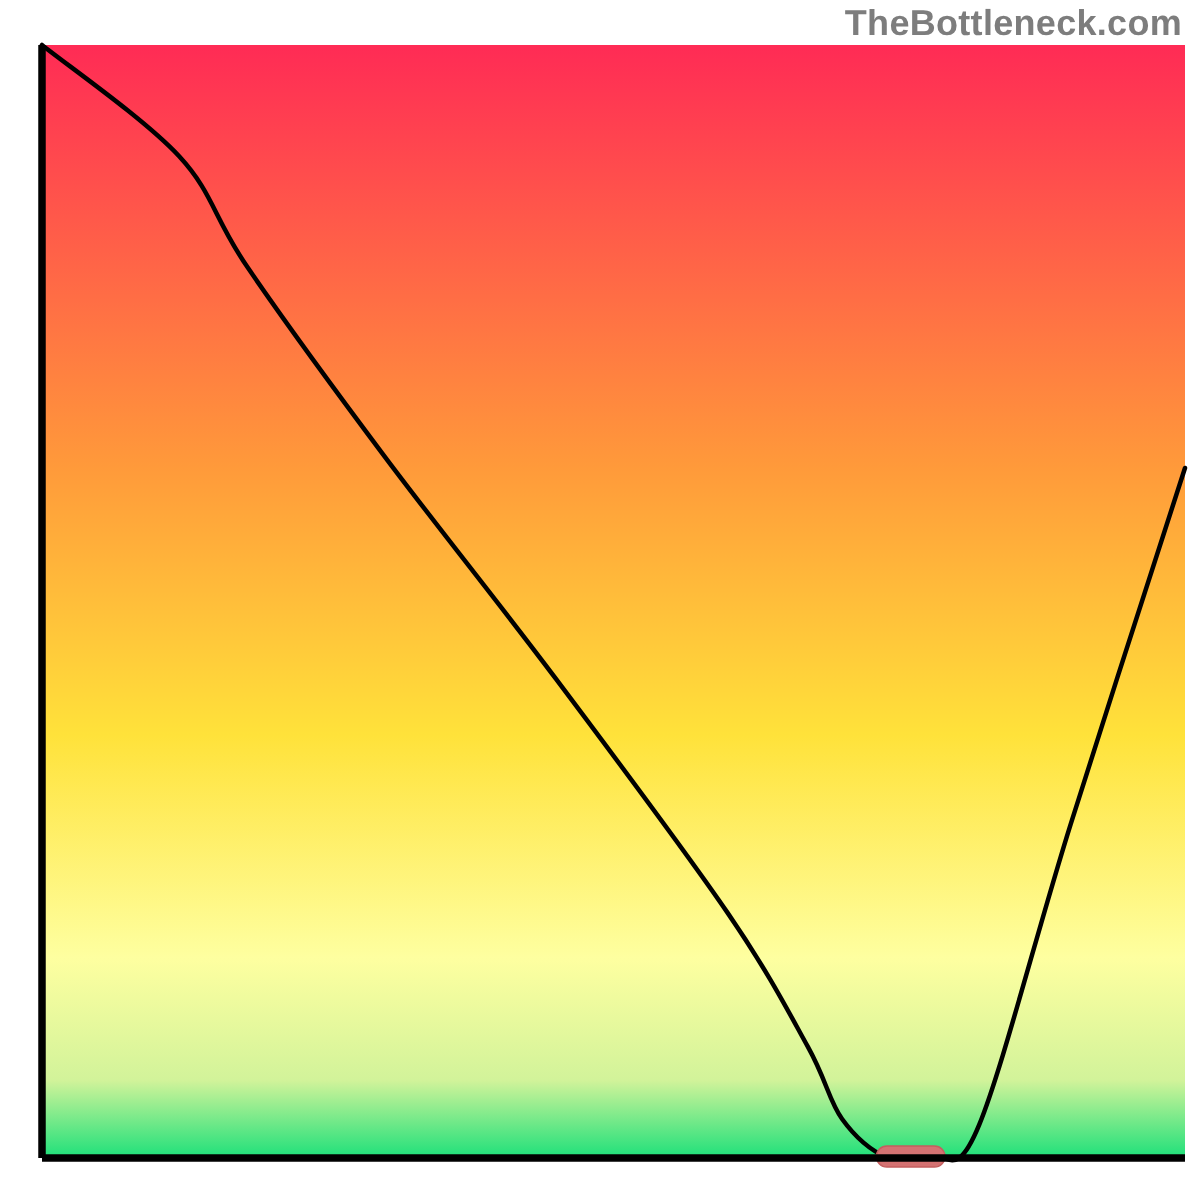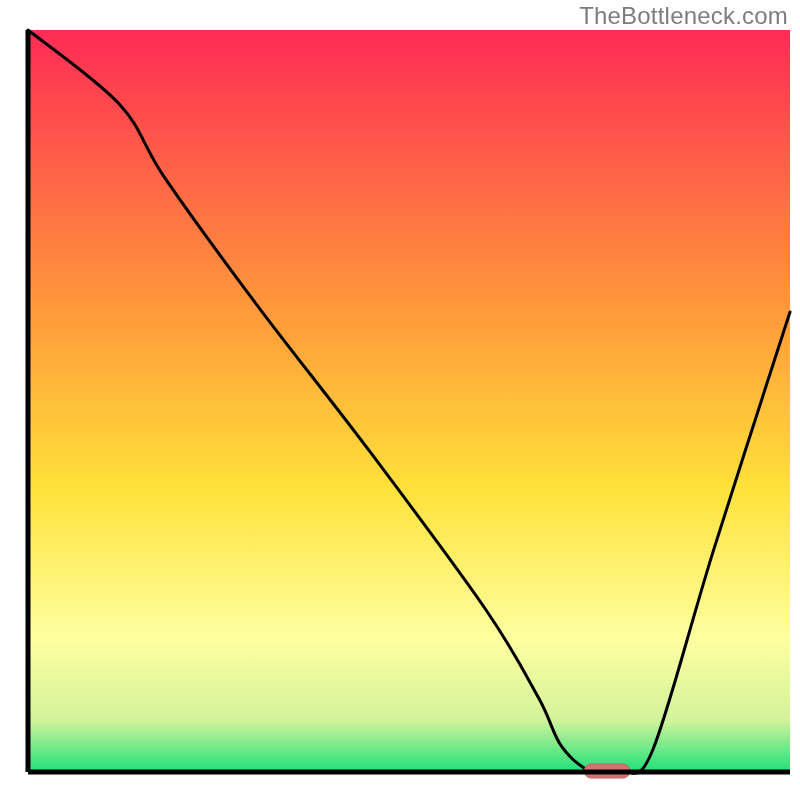--- a/index.html
+++ b/index.html
@@ -13,21 +13,21 @@
   .wrap {
     position: relative;
     width: 800px;
     height: 800px;
   }
   .watermark {
     position: absolute;
     top: 2px;
     right: 12px;
     font-size: 24px;
-    font-weight: 400;
+    font-weight: 700;
     color: #7d7d7d;
     letter-spacing: 0.2px;
   }
   svg.chart {
     position: absolute;
     left: 0;
     top: 0;
   }
 </style>
 </head>

